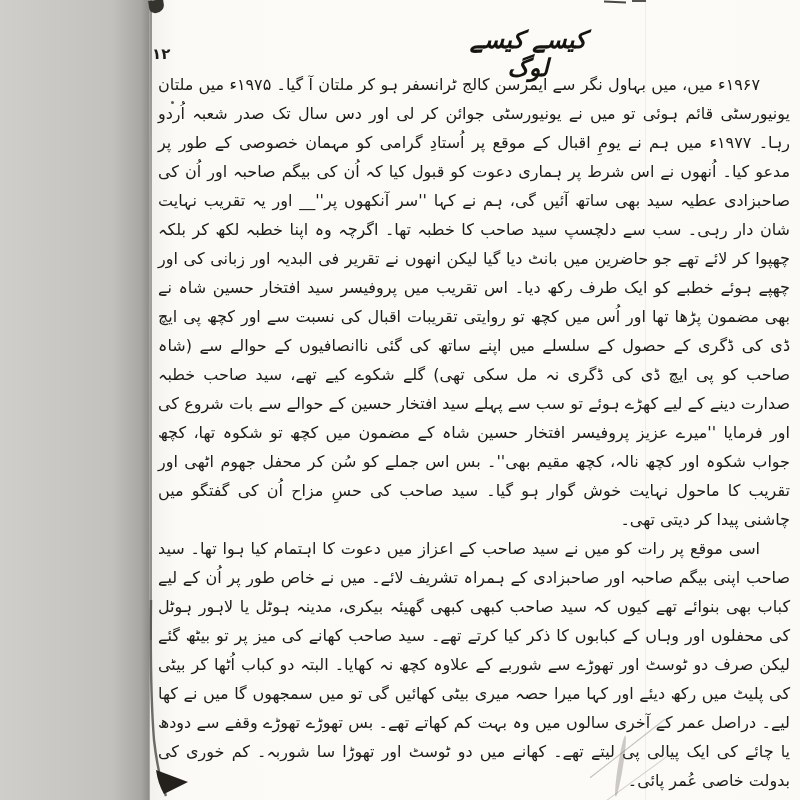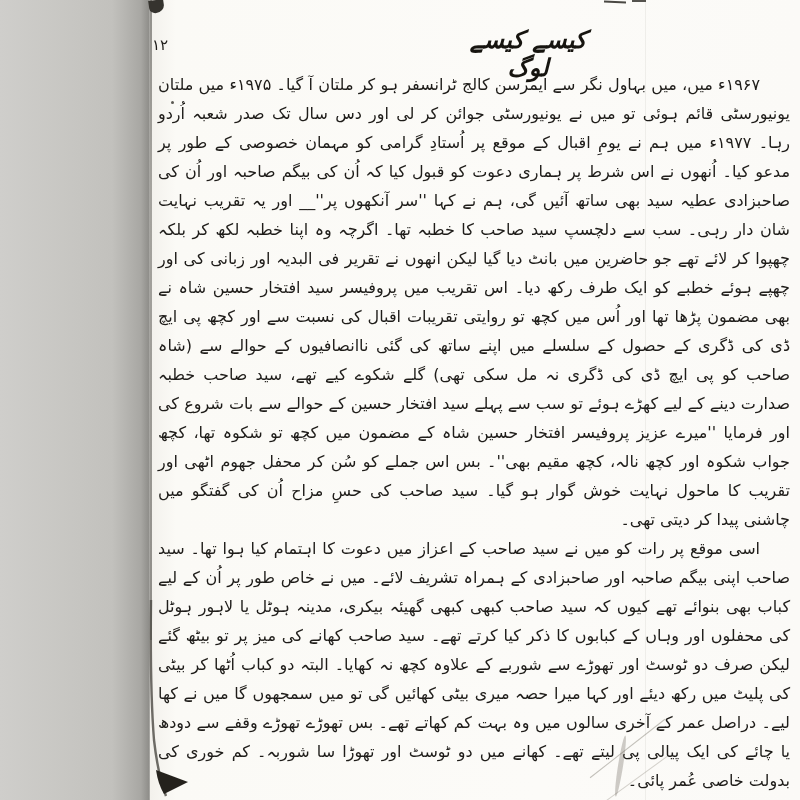--- a/index.html
+++ b/index.html
@@ -27,23 +27,23 @@
   }
   .page-edge-line {
     position: absolute;
     left: 150px; top: 0;
     width: 2px; height: 640px;
     background: linear-gradient(180deg, #716f6a 0%, #8b8984 30%, #7d7b76 70%, #6b6964 100%);
     opacity: 0.75;
   }
   .page-number {
     position: absolute;
-    left: 152px; top: 36px;
+    left: 152px; top: 45px;
     font-size: 15px;
-    font-weight: normal;
+    font-weight: bold;
     color: #1e1c19;
     letter-spacing: 1px;
   }
   .book-title {
     position: absolute;
     left: 448px; top: 26px;
     width: 160px;
     text-align: center;
     direction: rtl;
     font-size: 24px;

